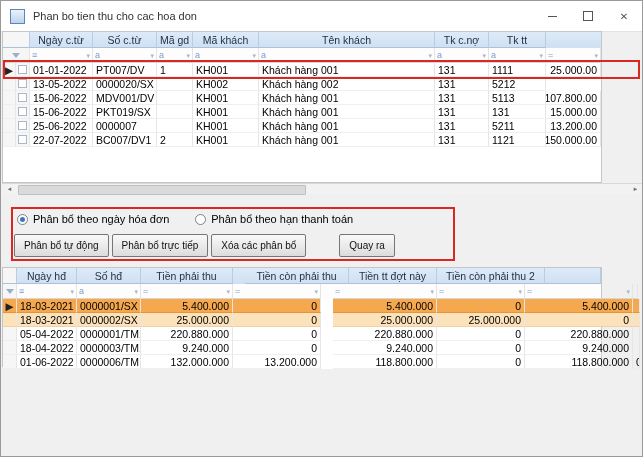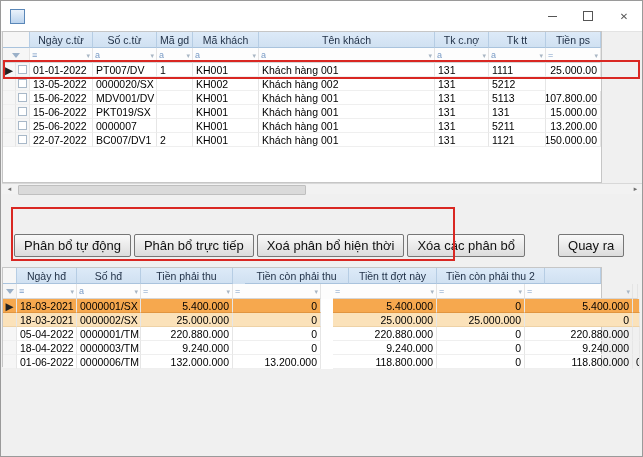--- a/index.html
+++ b/index.html
@@ -45,34 +45,35 @@
   .scroll-btn{position:absolute;top:0;width:15px;height:10px;display:flex;align-items:center;justify-content:center;color:#707070;font-size:6px;}
   .scroll-btn.left{left:0;}.scroll-btn.right{right:0;}
   .thumb{position:absolute;left:16px;top:1px;width:286px;height:8px;background:#dadada;border:1px solid #bfbfbf;border-radius:1px;}
   
   .radio-row{position:absolute;top:212px;left:16px;display:flex;align-items:center;gap:26px;}
   .radio{display:flex;align-items:center;gap:5px;}
   .radio-circle{width:11px;height:11px;border:1px solid #808080;border-radius:50%;background:#fff;display:flex;align-items:center;justify-content:center;box-sizing:border-box;}
   .radio-dot{width:5px;height:5px;border-radius:50%;background:#3b76c4;}
   .btn-row{position:absolute;top:233px;left:13px;display:flex;gap:3px;}
   .btn{height:21px;padding:0 9px;display:flex;align-items:center;justify-content:center;background:linear-gradient(#f9f9f9,#dcdcdc);
-       border:1px solid #767676;border-radius:2px;font-size:13px;color:#111;}
+       border:1px solid #767676;border-radius:2px;font-size:10px;color:#111;}
   .btn.gap-left{margin-left:30px;}
   
   .annot{position:absolute;border:2px solid #d92722;pointer-events:none;box-sizing:border-box;}
   #annot-row{left:2px;top:59px;width:637px;height:19px;}
   #annot-panel{left:10px;top:206px;width:444px;height:54px;}
 </style>
 </head>
 <body>
 
 <div class="window">
 
   <div class="titlebar">
     <span class="app-icon"></span>
+    <span class="title-text">Phan bo tien thu cho cac hoa don</span>
     <div class="win-controls">
       <div class="win-btn">
           <span class="min-glyph"></span>
         </div>
       <div class="win-btn">
           <span class="max-glyph"></span>
         </div>
       <div class="win-btn">
           <span>✕</span>
         </div>
@@ -82,21 +83,20 @@
   <div class="grid" id="top-grid">
     <div class="row hdr">
       <div class="c w-ind2 ind"></div>
       <div class="c w-t1">Ngày c.từ</div>
       <div class="c w-t2">Số c.từ</div>
       <div class="c w-t3">Mã gd</div>
       <div class="c w-t4">Mã khách</div>
       <div class="c w-t5">Tên khách</div>
       <div class="c w-t6">Tk c.nợ</div>
       <div class="c w-t7">Tk tt</div>
-      <div class="c w-t8">Tiền ps</div>
     </div>
     <div class="row fr">
       <div class="c w-ind2 ind">
           <span class="funnel"></span>
         </div>
       <div class="c w-t1">
           <span class="f-ic">≡</span>
           <span class="f-dd">▾</span>
         </div>
       <div class="c w-t2">
@@ -213,24 +213,35 @@
       <div class="c w-t8 num">150.000.00</div>
     </div>
   </div>
 
   <div class="hscroll">
     <div class="scroll-btn left">◄</div>
     <div class="thumb"></div>
     <div class="scroll-btn right">►</div>
   </div>
 
+  <div class="radio-row">
+    <div class="radio">
+      <span class="radio-circle">
+          <span class="radio-dot"></span>
+        </span>
+      <span>Phân bổ theo ngày hóa đơn</span>
+    </div>
+    <div class="radio">
+      <span class="radio-circle"></span>
+      <span>Phân bổ theo hạn thanh toán</span>
+    </div>
+  </div>
   <div class="btn-row">
     <div class="btn">Phân bổ tự động</div>
     <div class="btn">Phân bổ trực tiếp</div>
-    <div class="btn">Xoá phân bổ hiện thời</div>
     <div class="btn">Xóa các phân bổ</div>
     <div class="btn gap-left">Quay ra</div>
   </div>
 
   <div class="grid" id="bottom-grid">
     <div class="row hdr">
       <div class="c w-b0 ind"></div>
       <div class="c w-b1">Ngày hđ</div>
       <div class="c w-b2">Số hđ</div>
       <div class="c w-b3">Tiền phải thu</div>

